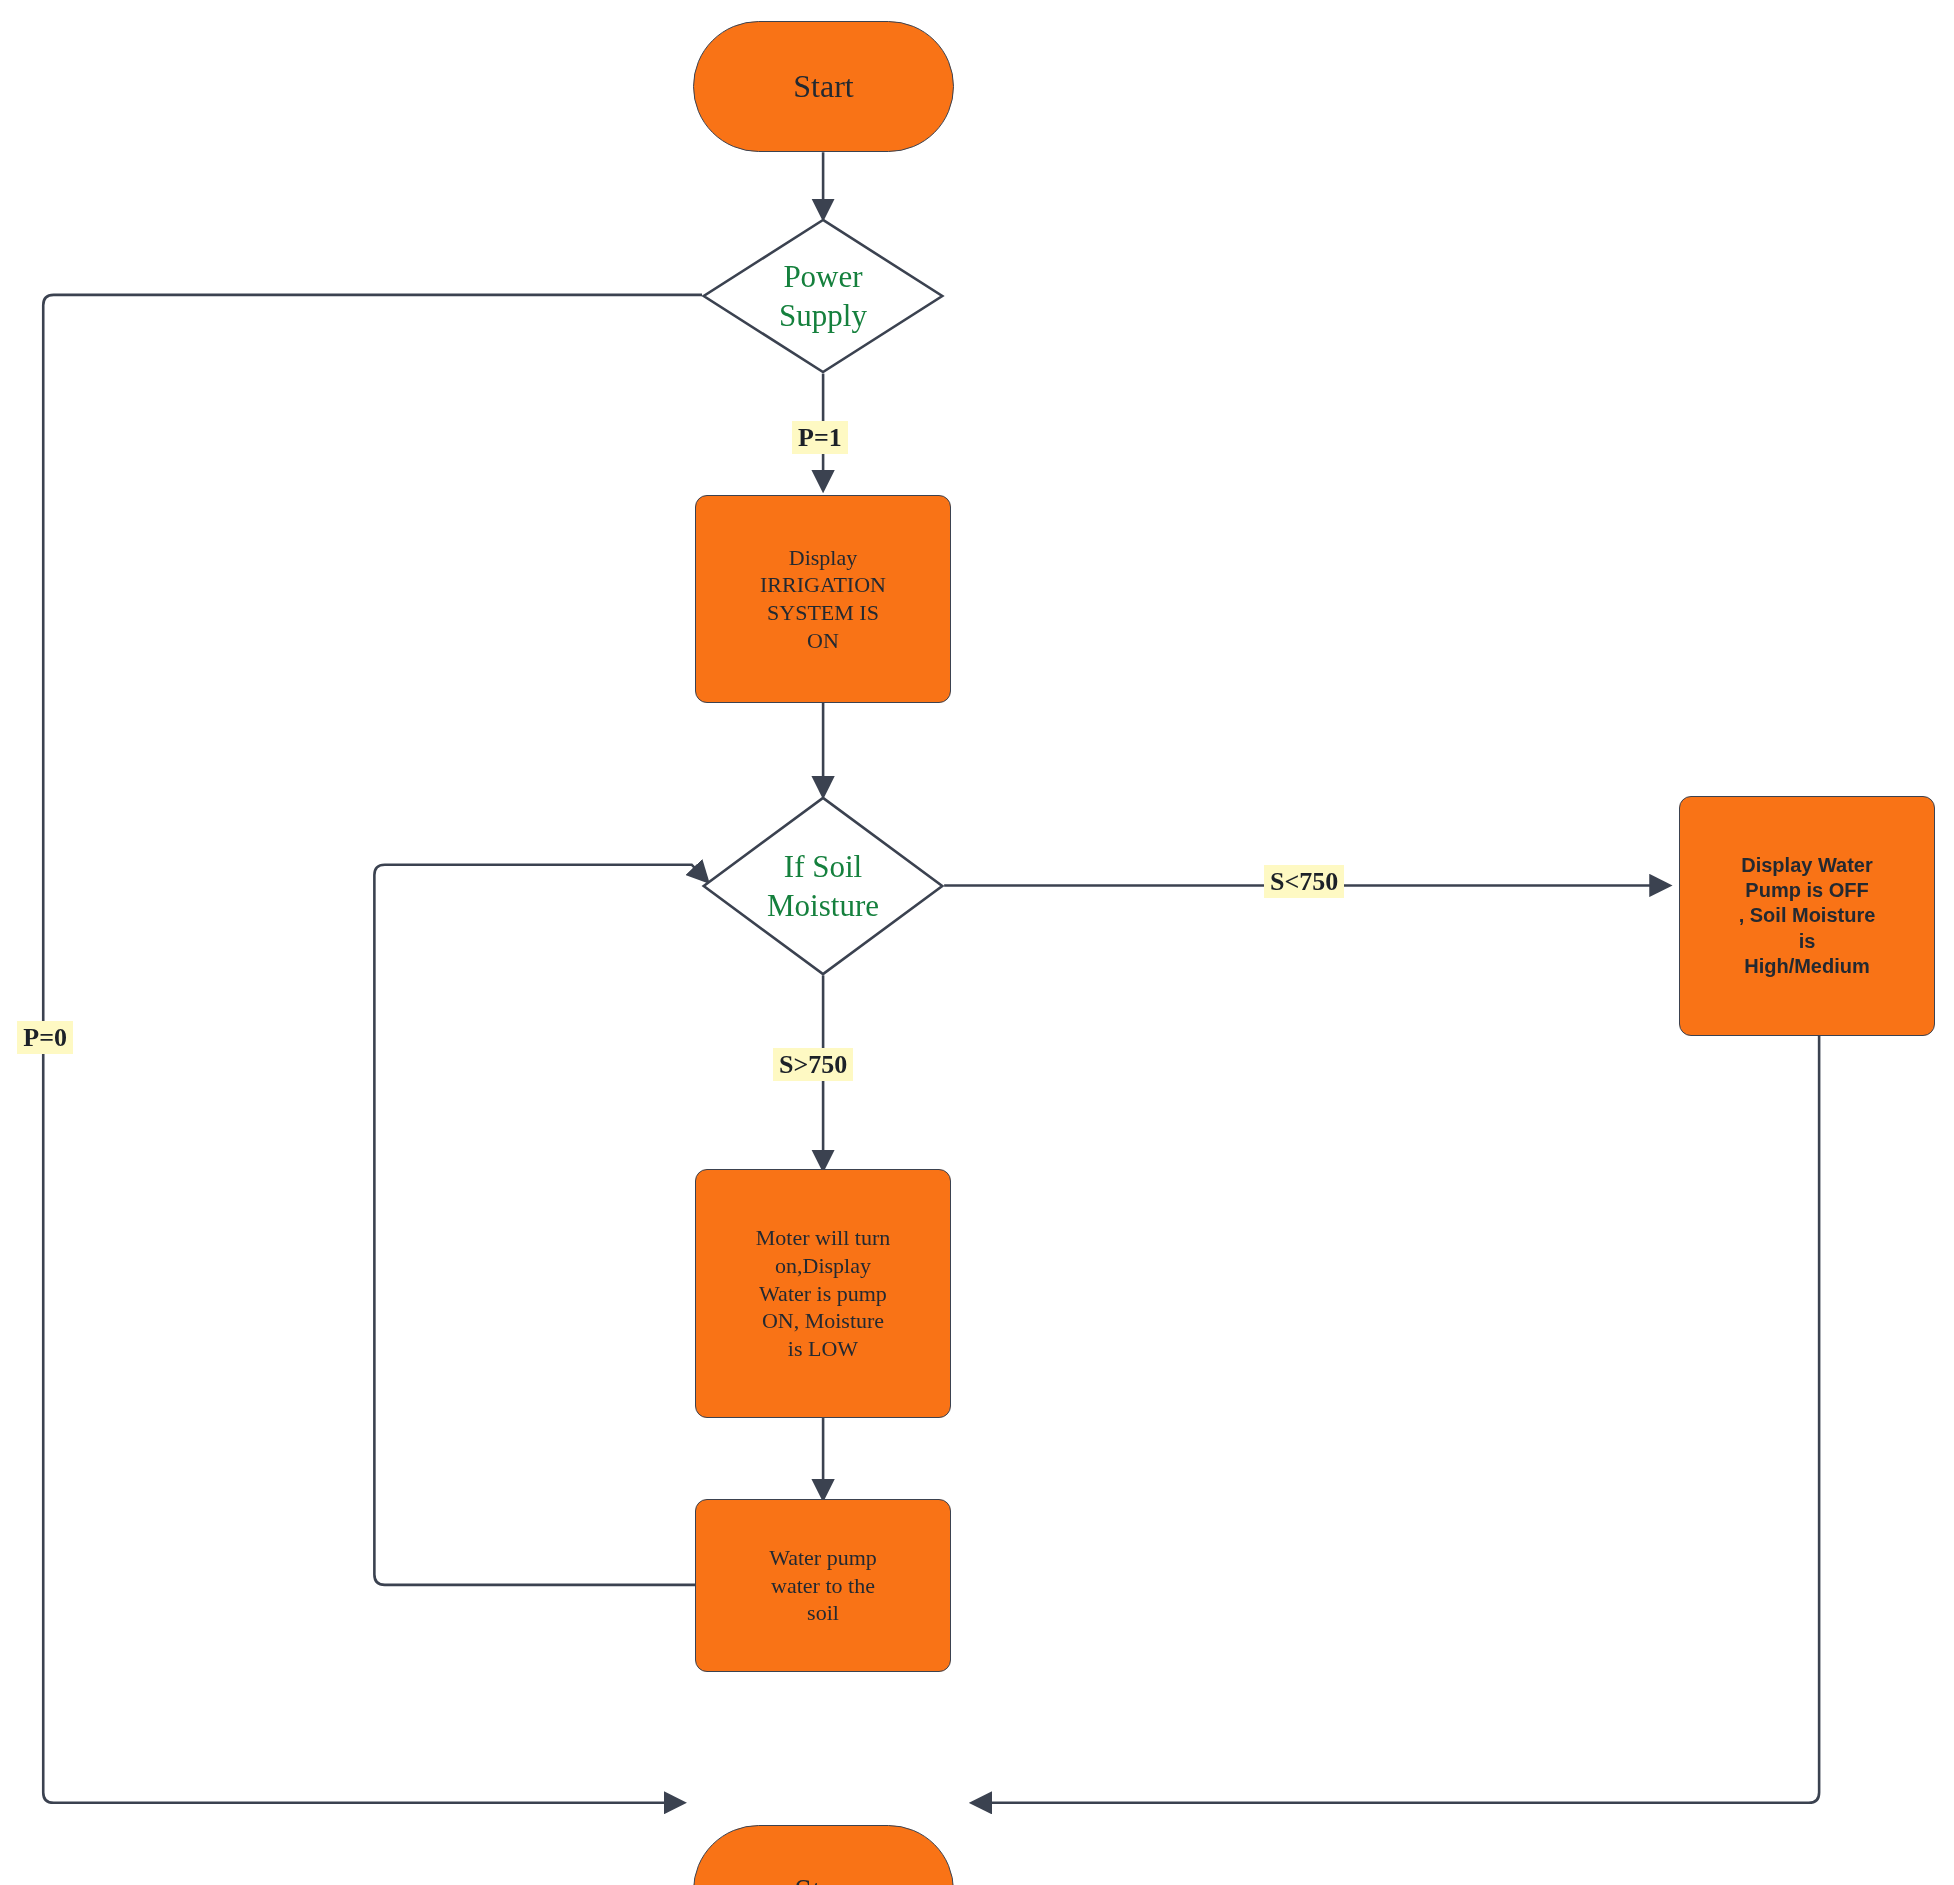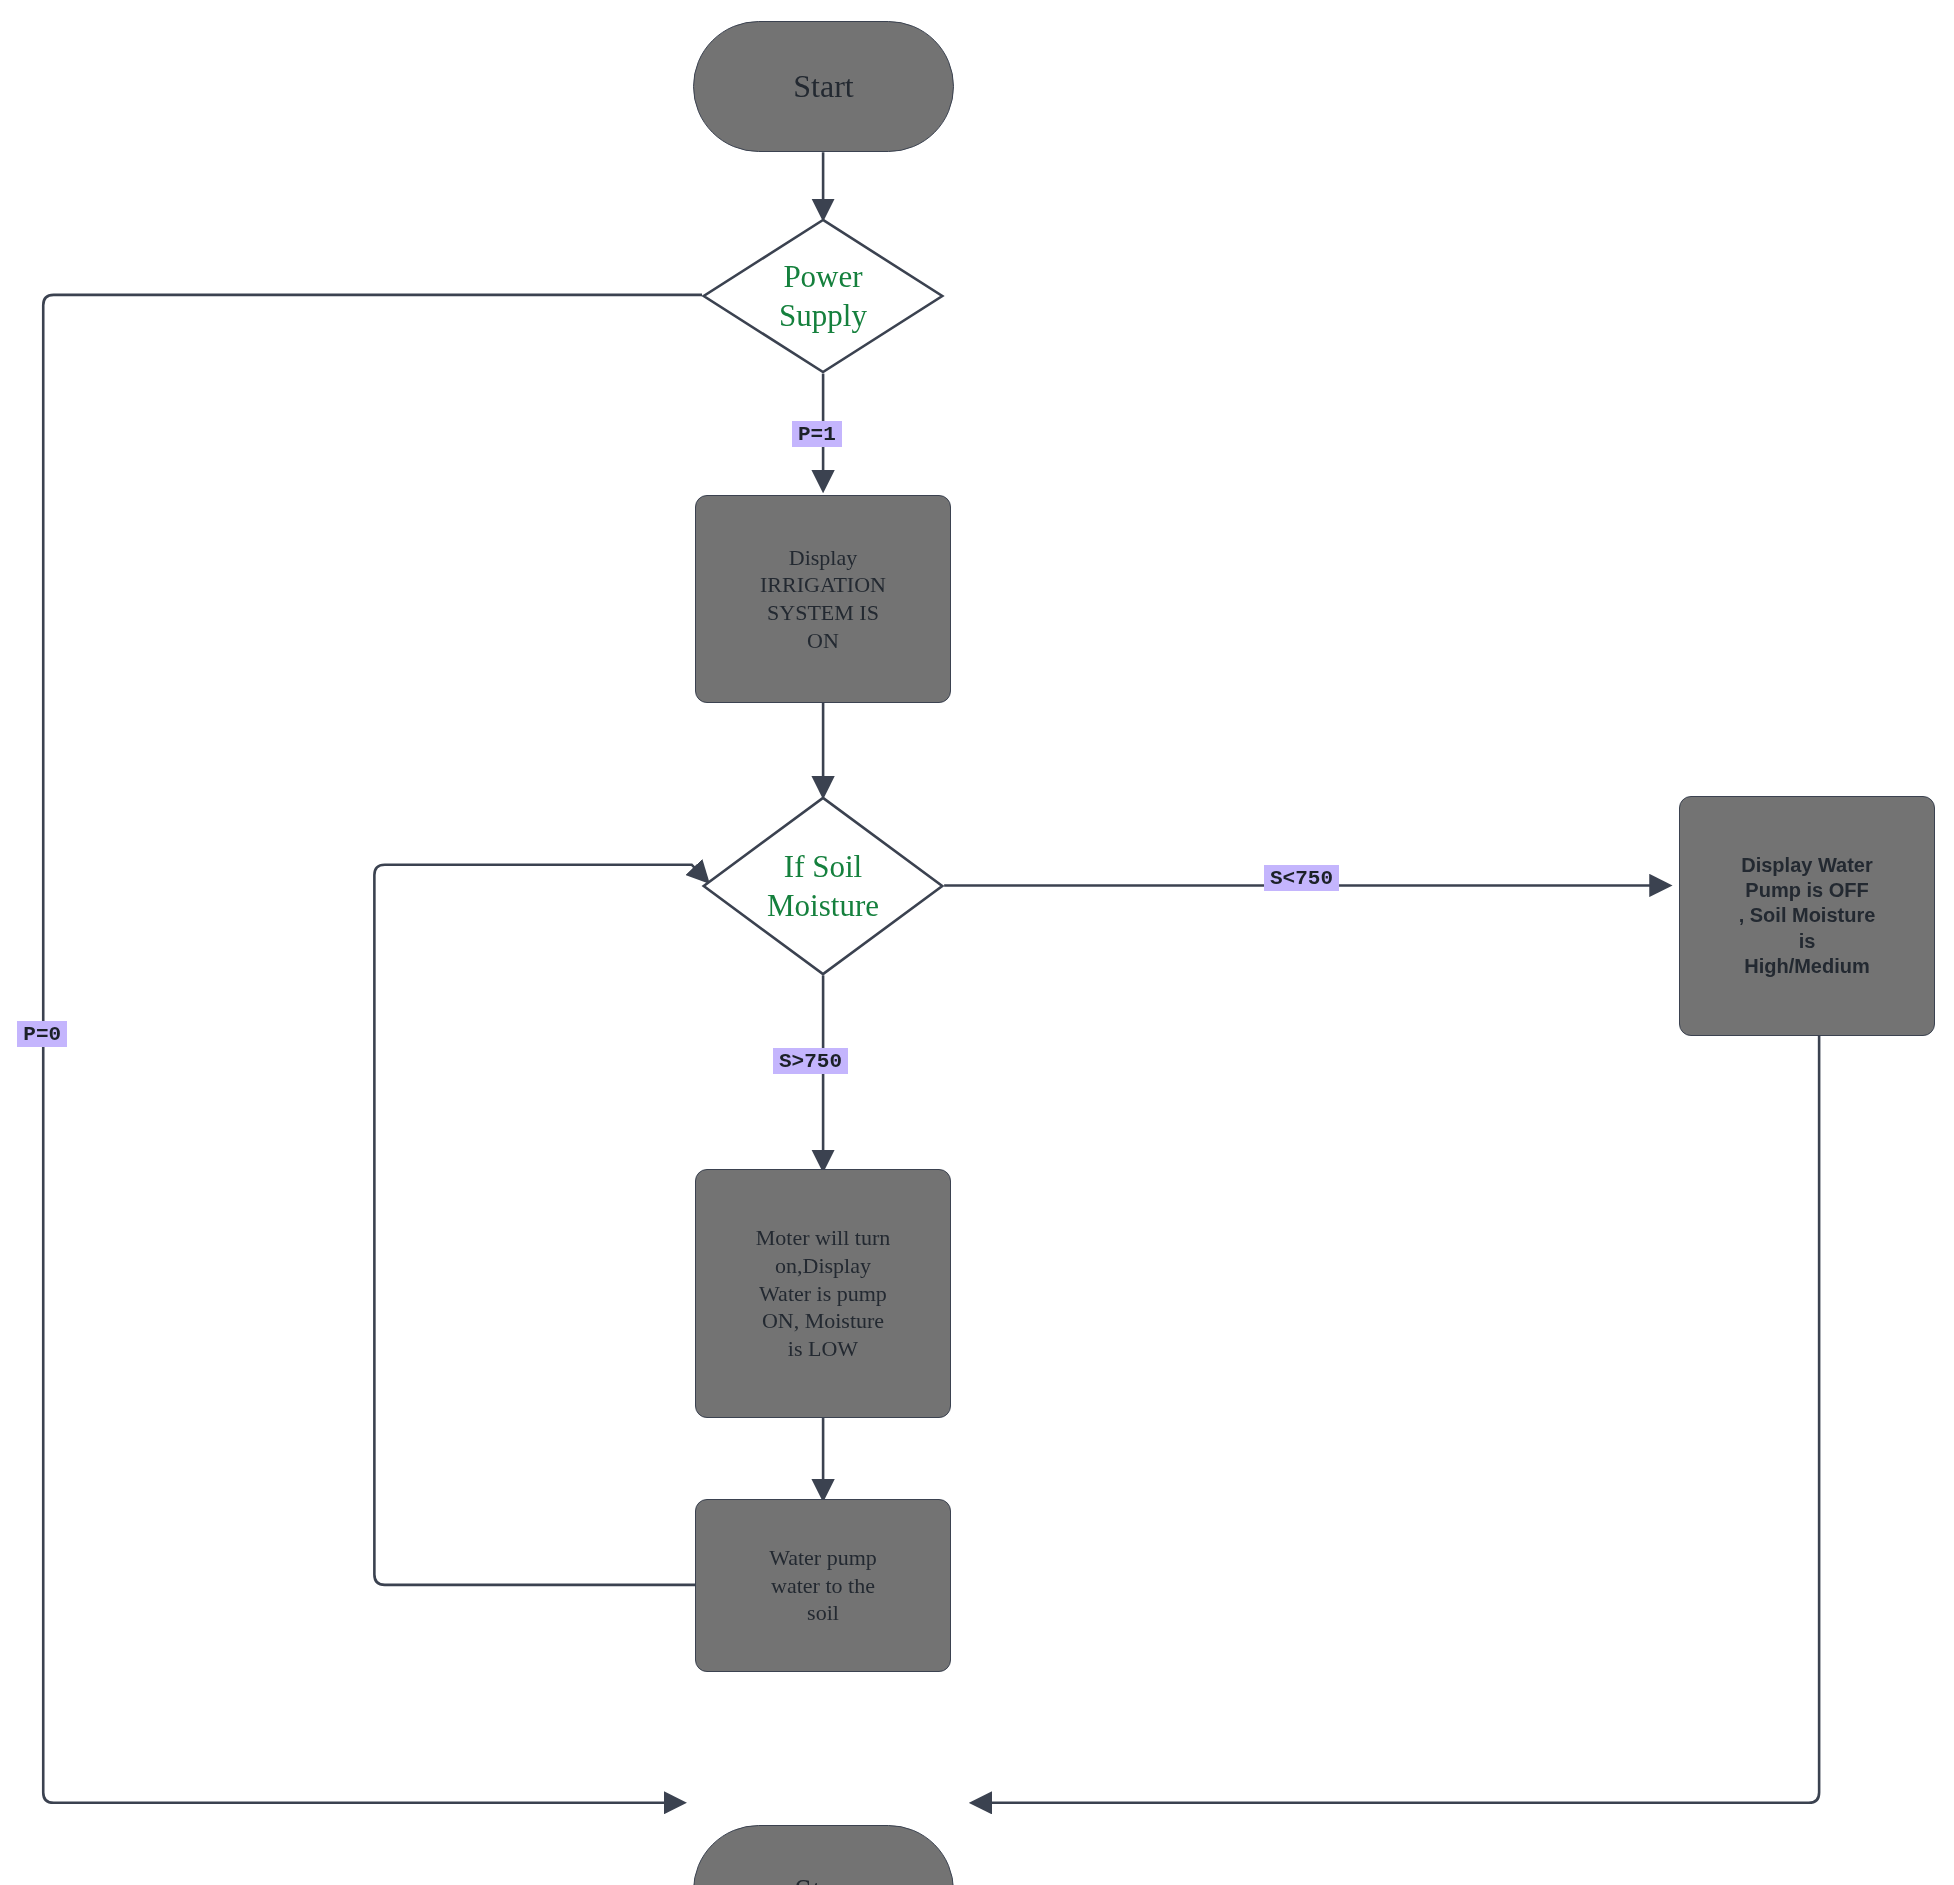--- a/index.html
+++ b/index.html
@@ -22,21 +22,21 @@
     position: absolute;
     left: 0;
     top: 0;
     width: 1954px;
     height: 1885px;
     pointer-events: none;
   }
   .node {
     position: absolute;
     box-sizing: border-box;
-    background: #737373;
+    background: #f97316;
     border: 1.7px solid #3b4250;
     display: flex;
     align-items: center;
     justify-content: center;
     text-align: center;
     color: #232931;
     line-height: 1.26;
     white-space: pre-line;
     z-index: 2;
   }
@@ -74,25 +74,25 @@
     align-items: center;
     justify-content: center;
     text-align: center;
     font-size: 31px;
     color: #15803d;
     line-height: 1.26;
     white-space: pre-line;
   }
   .edge-label {
     position: absolute;
-    font-family: Liberation Mono, monospace;
+    font-family: Liberation Serif, serif;
     font-weight: bold;
-    font-size: 21px;
+    font-size: 26px;
     color: #1c2128;
-    background: #c4b5fd;
+    background: #fef9c3;
     padding: 1.7px 6px;
     white-space: nowrap;
     z-index: 3;
   }
 </style>
 </head>
 <body>
 
 <div id="canvas">
 

